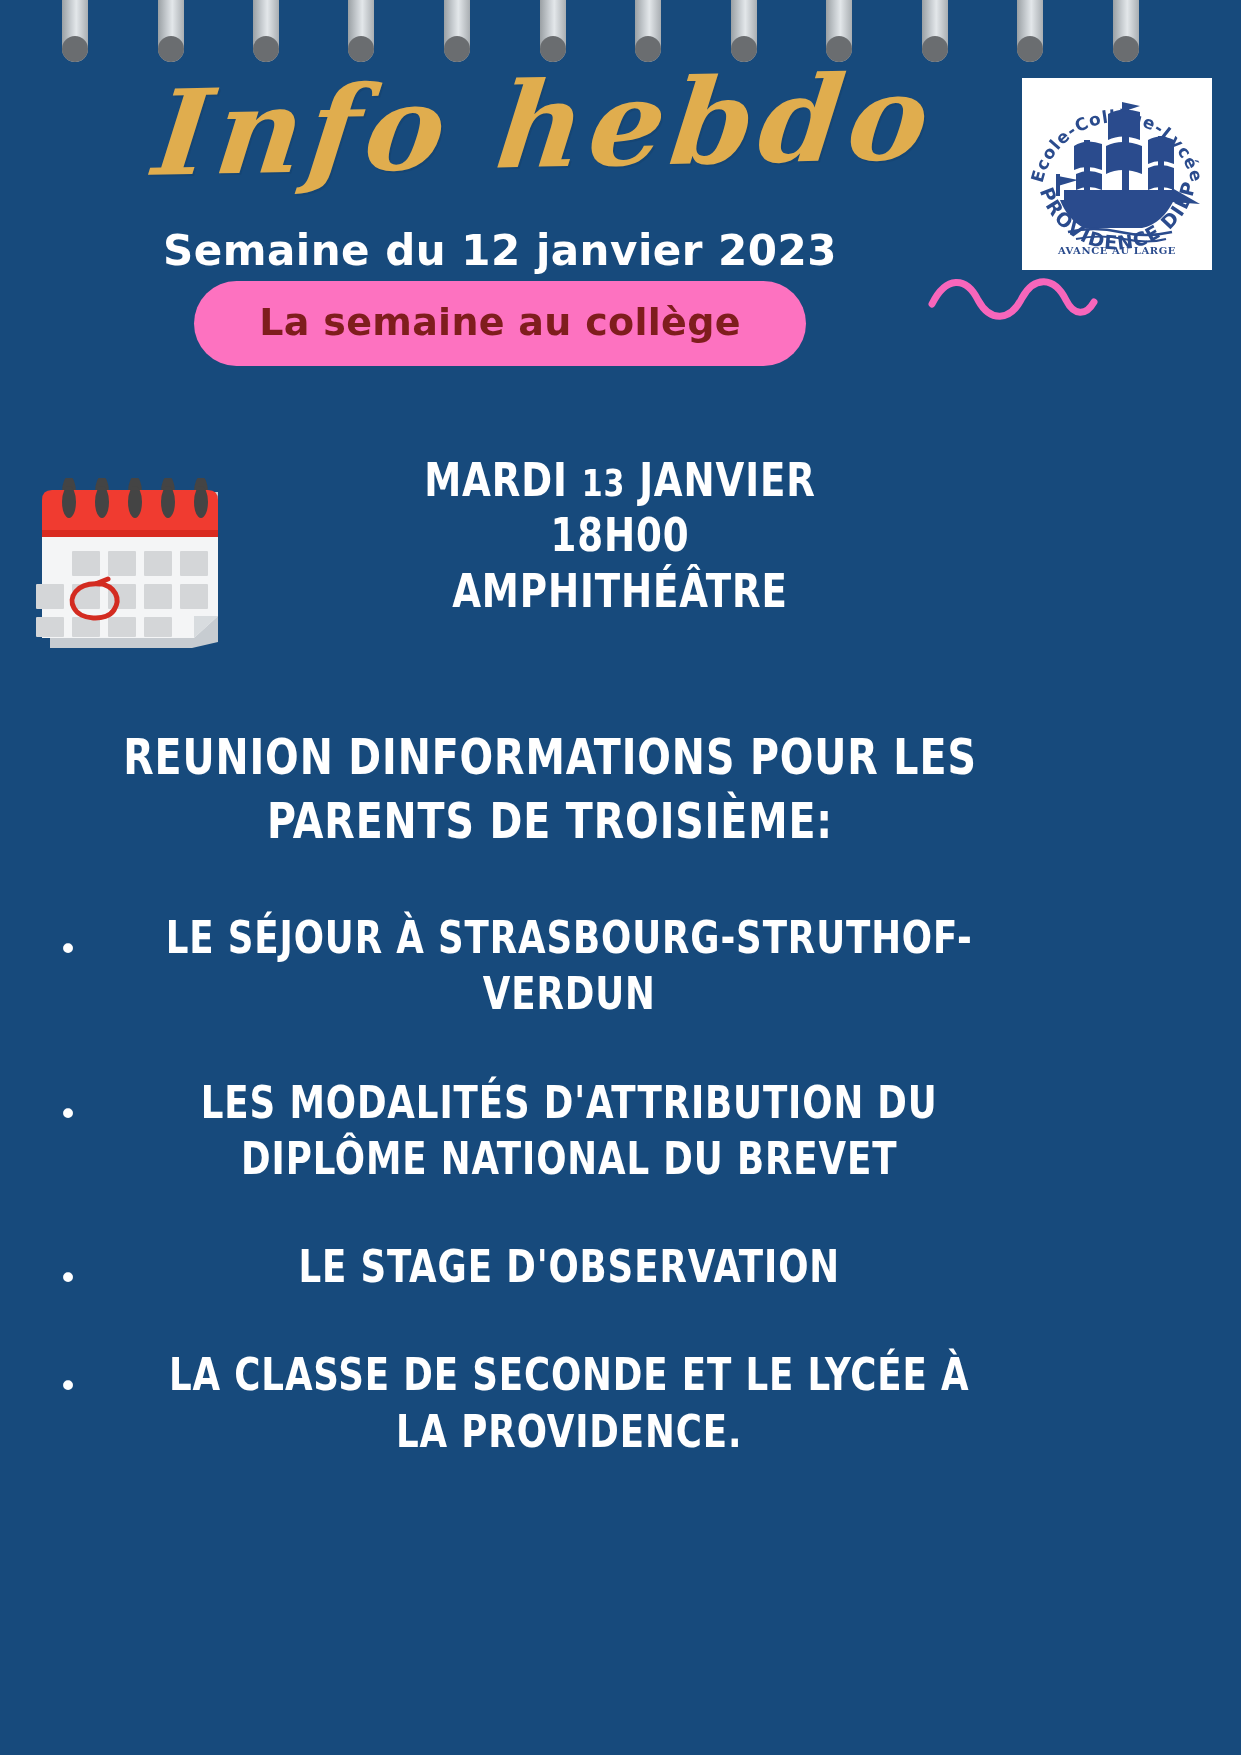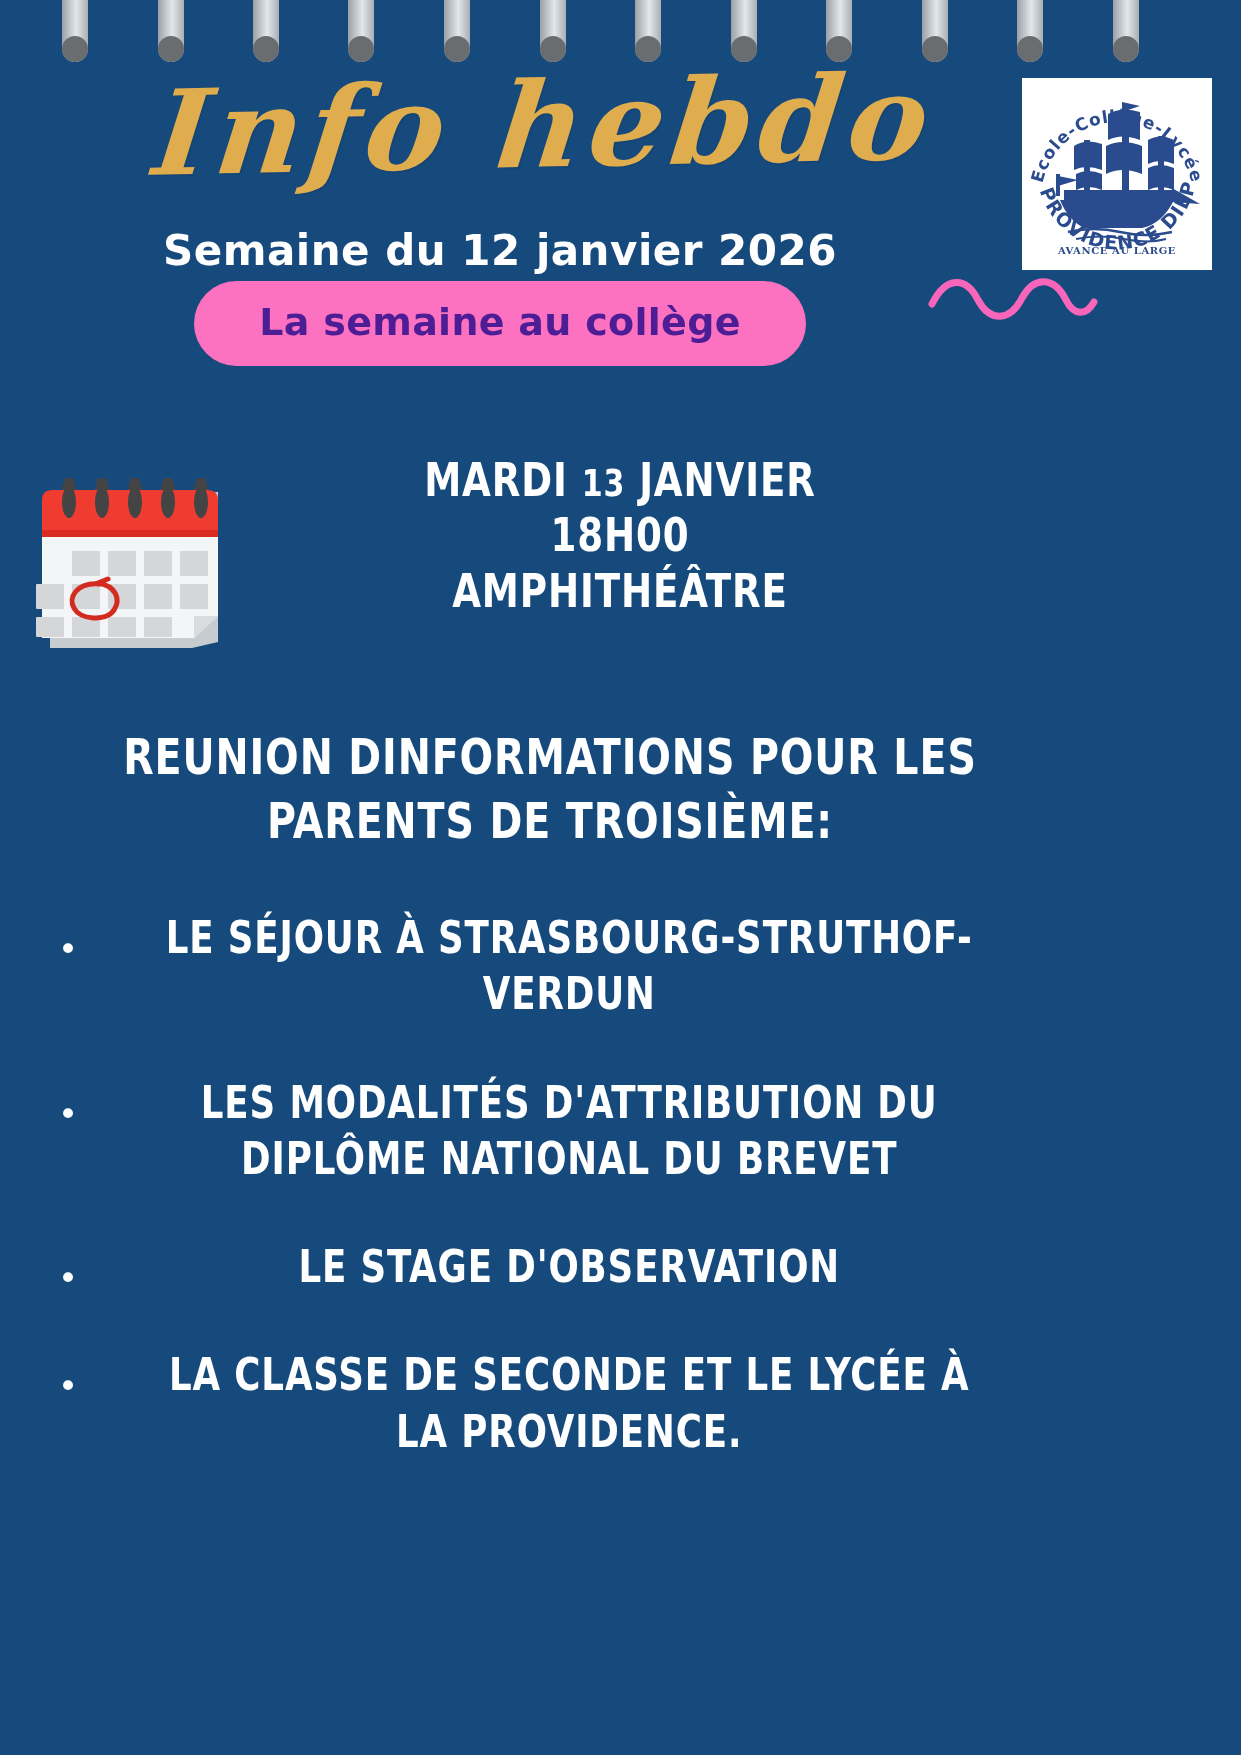--- a/index.html
+++ b/index.html
@@ -87,21 +87,21 @@
     left: 0;
     width: 1000px;
     text-align: center;
     z-index: 12;
   }
   .pill {
     display: inline-block;
     background: #fd72c0;
     border-radius: 56px;
     padding: 19px 56px 22px 56px;
-    color: #4c1d95;
+    color: #7f1d1d;
     font-family: "DejaVu Sans", sans-serif;
     font-weight: 700;
     font-size: 38px;
     letter-spacing: 0.3px;
     min-width: 500px;
   }
 
   
   .logo-box {
     position: absolute;
@@ -216,21 +216,21 @@
   <div class="ring" style="left:826px;"></div>
   <div class="ring" style="left:922px;"></div>
   <div class="ring" style="left:1017px;"></div>
   <div class="ring" style="left:1113px;"></div>
 </div>
 
 <div class="title">
   <span class="title-text">Info hebdo</span>
 </div>
 
-<div class="week-line">Semaine du 12 janvier 2026</div>
+<div class="week-line">Semaine du 12 janvier 2023</div>
 
 <div class="pill-wrap">
   <span class="pill">La semaine  au collège</span>
 </div>
 
 <div class="logo-box">
   <svg width="190" height="192" viewBox="0 0 190 192" xmlns="http://www.w3.org/2000/svg">
     <defs>
       <path id="arcTop" d="M 20 108 A 76 76 0 0 1 170 108" fill="none"></path>
       <path id="arcBot" d="M 16 104 A 80 80 0 0 0 174 104" fill="none"></path>

